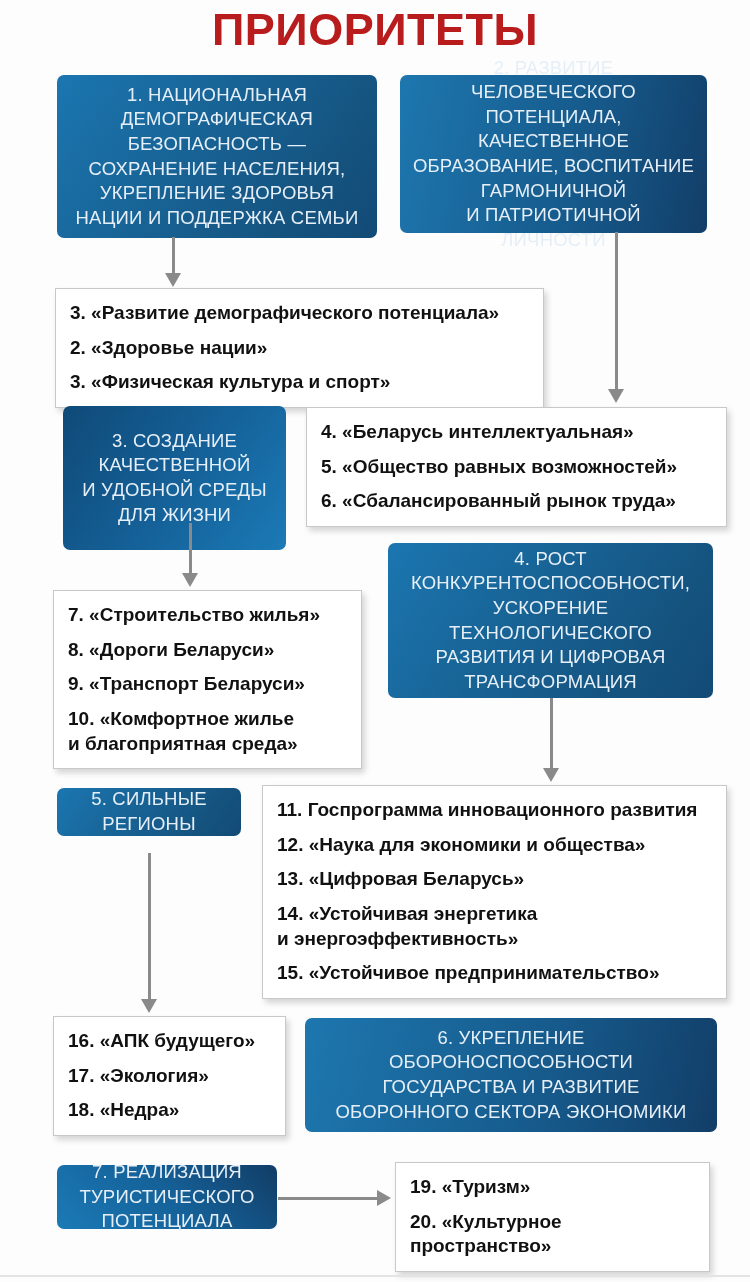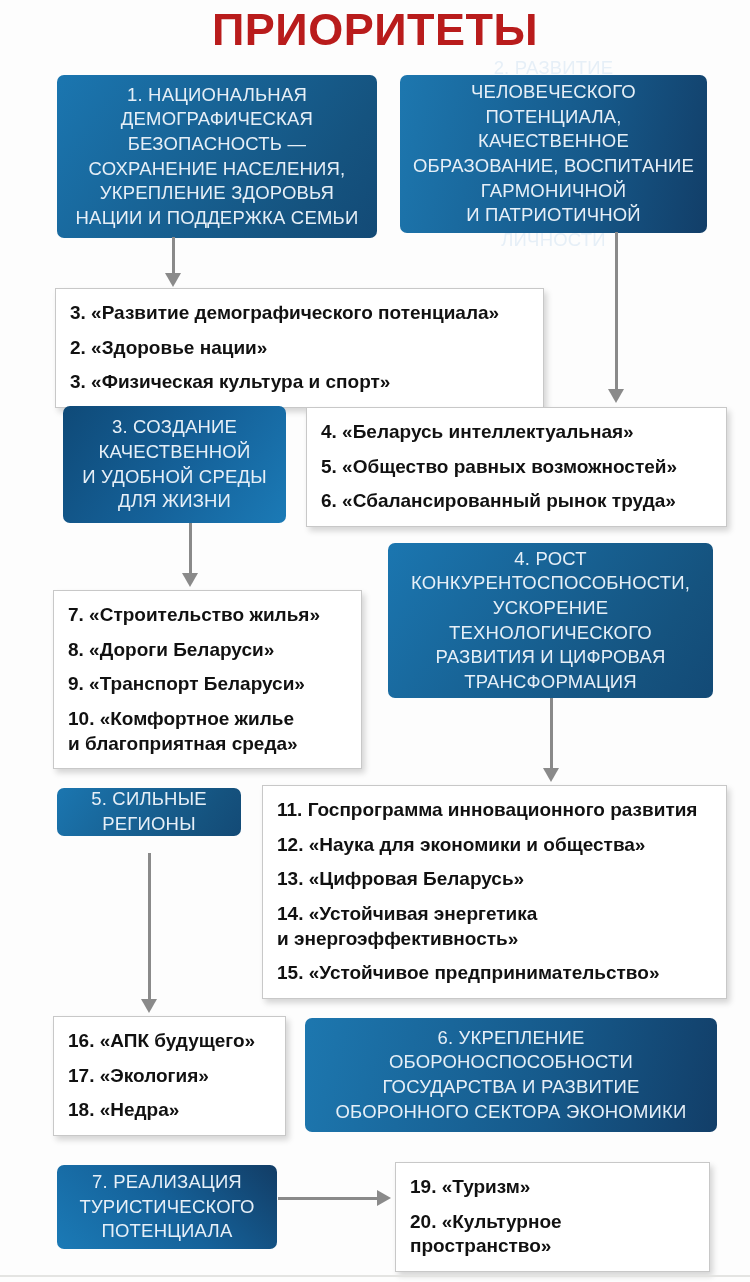--- a/index.html
+++ b/index.html
@@ -90,21 +90,21 @@
     <div class="stem" style="height:159px;"></div>
     <div class="head"></div>
   </div>
 
   <div class="whitebox" style="left:55px;top:288px;width:489px;">
       <div class="program-item">3. «Развитие демографического потенциала»</div>
       <div class="program-item">2. «Здоровье нации»</div>
       <div class="program-item">3. «Физическая культура и спорт»</div>
     </div>
 
-  <div class="bluebox g-tl" style="left:63px;top:406px;width:223px;height:117px;">
+  <div class="bluebox g-tl" style="left:63px;top:406px;width:223px;height:144px;">
     <div class="bluebox-label">3. СОЗДАНИЕ
 КАЧЕСТВЕННОЙ
 И УДОБНОЙ СРЕДЫ
 ДЛЯ ЖИЗНИ</div>
   </div>
 
   <div class="whitebox" style="left:306px;top:407px;width:421px;">
       <div class="program-item">4. «Беларусь интеллектуальная»</div>
       <div class="program-item">5. «Общество равных возможностей»</div>
       <div class="program-item">6. «Сбалансированный рынок труда»</div>
@@ -162,21 +162,21 @@
       <div class="program-item">18. «Недра»</div>
     </div>
 
   <div class="bluebox g-r" style="left:305px;top:1018px;width:412px;height:114px;">
     <div class="bluebox-label">6. УКРЕПЛЕНИЕ
 ОБОРОНОСПОСОБНОСТИ
 ГОСУДАРСТВА И РАЗВИТИЕ
 ОБОРОННОГО СЕКТОРА ЭКОНОМИКИ</div>
   </div>
 
-  <div class="bluebox g-tr" style="left:57px;top:1165px;width:220px;height:84px;">
+  <div class="bluebox g-tr" style="left:57px;top:1165px;width:220px;height:64px;">
     <div class="bluebox-label">7. РЕАЛИЗАЦИЯ
 ТУРИСТИЧЕСКОГО
 ПОТЕНЦИАЛА</div>
   </div>
 
   <div class="arrow arrow-right" style="left:278px;top:1190px;width:113px;height:16px;">
     <div class="stem" style="width:101px;"></div>
     <div class="head"></div>
   </div>
 

